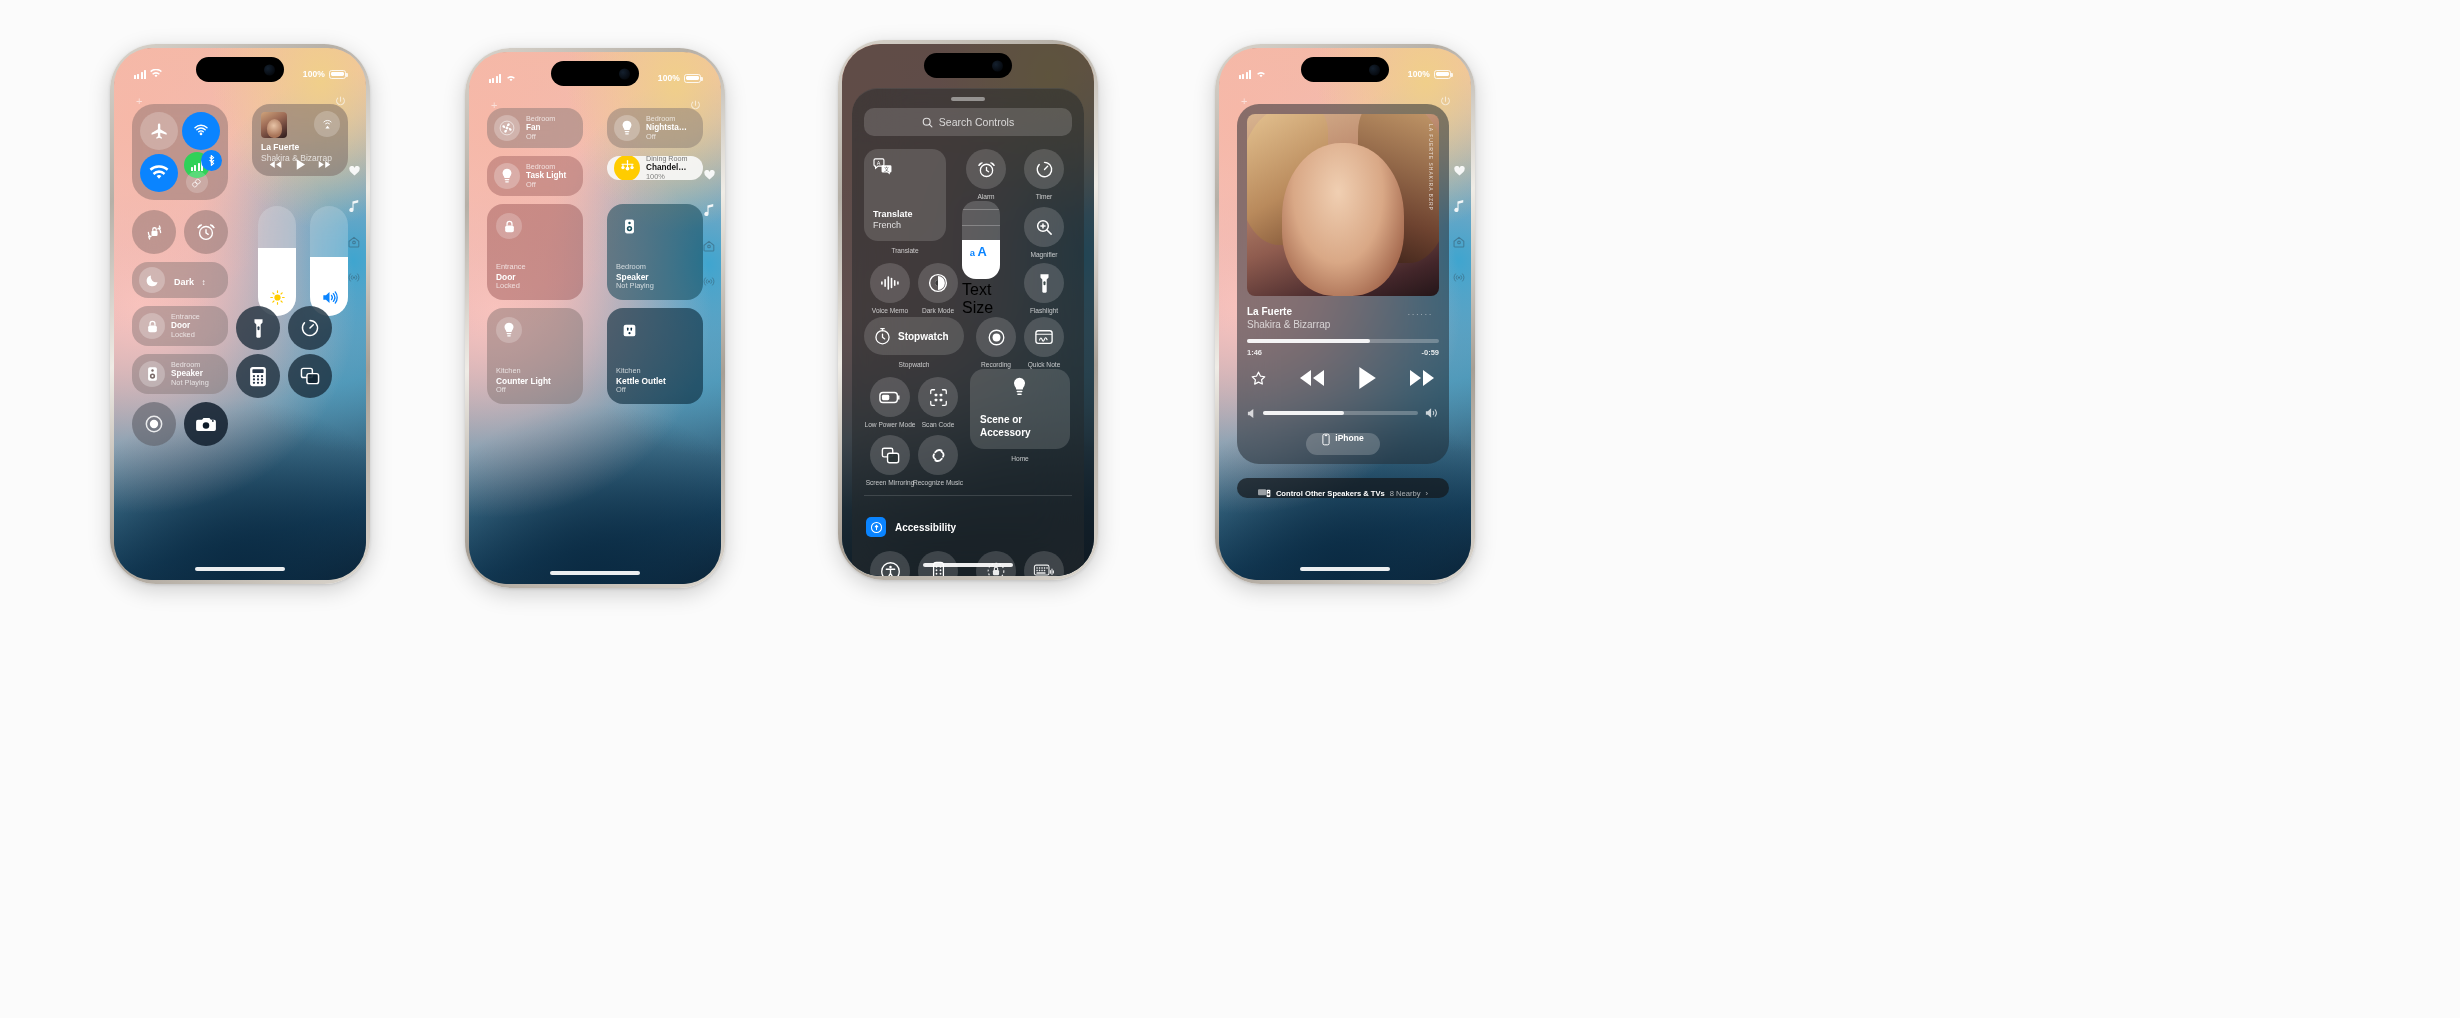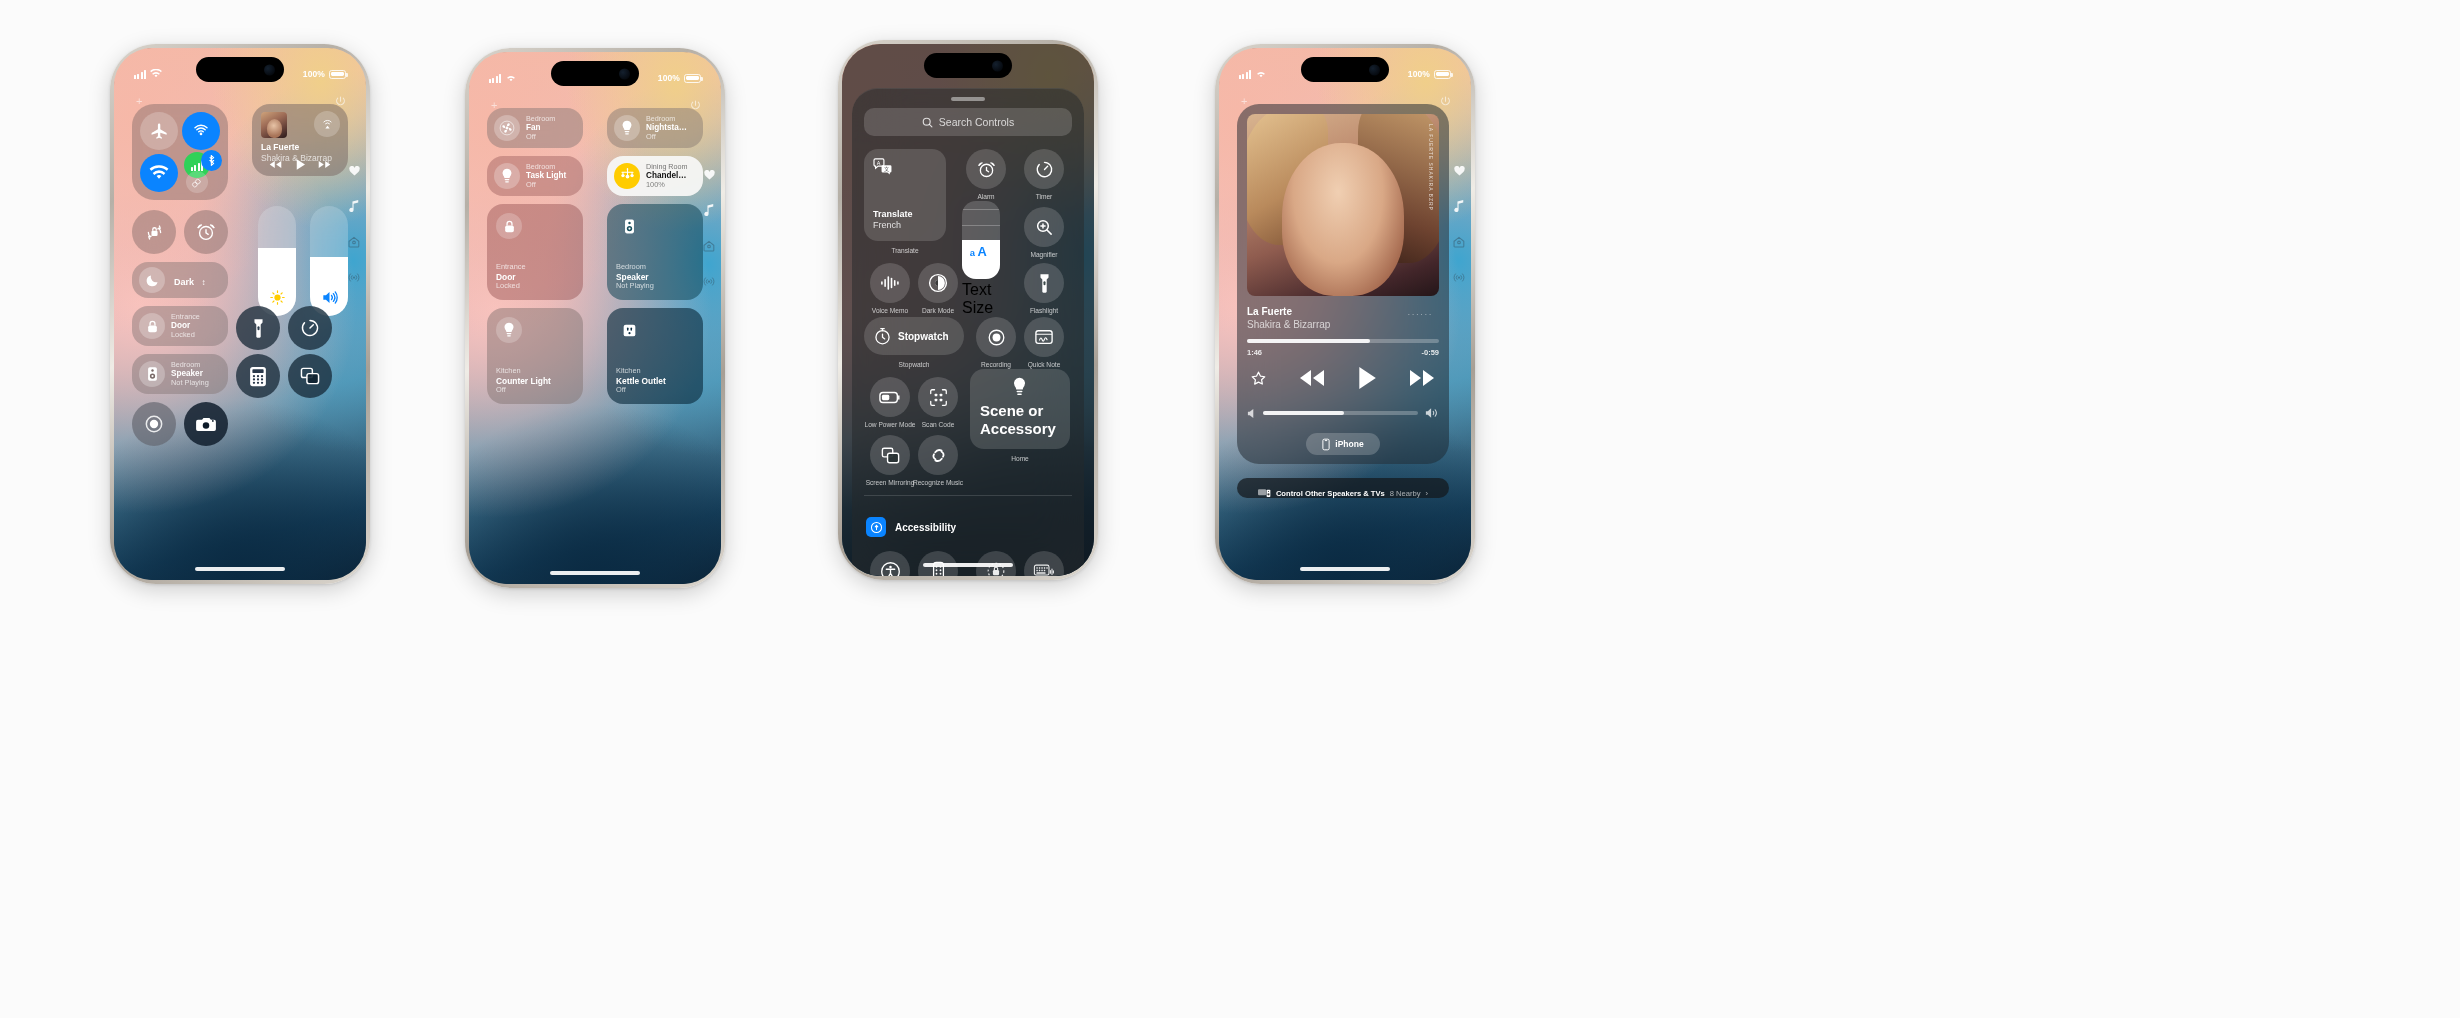--- a/index.html
+++ b/index.html
@@ -208,21 +208,21 @@
      color:rgba(255,255,255,.5); }
   .track { position:relative; height:4px; border-radius:3px; background:rgba(255,255,255,.26); }
   .track .fl { position:absolute; left:0; top:0; bottom:0; border-radius:3px; background:rgba(255,255,255,.9); }
   .times { display:flex; justify-content:space-between; margin-top:5px; font-size:7.5px;
     color:rgba(255,255,255,.86); font-weight:700;}
   .transport { display:flex; align-items:center; justify-content:space-between; margin-top:10px; padding:0 4px;}
   .volrow { display:flex; align-items:center; gap:7px; margin-top:18px; }
   .volrow .vt { position:relative; flex:1; height:4px; border-radius:3px; background:rgba(255,255,255,.26);}
   .volrow .vt .fl { position:absolute; left:0;top:0;bottom:0;border-radius:3px; background:rgba(255,255,255,.9);}
   .devpill { margin:14px auto 0; width:74px; height:22px; border-radius:12px; background:rgba(255,255,255,.2);
-    display:flex; align-items:center; justify-content:center; gap:5px; font-size:8.5px; color:#fff; font-weight:700;}
+    display:flex; justify-content:center; gap:5px; font-size:8.5px; color:#fff; font-weight:700;}
   .ctrlbar { position:absolute; left:18px; right:22px; top:430px; height:20px; border-radius:11px;
     background:rgba(20,24,28,.72); display:flex; align-items:flex-end; justify-content:center; gap:5px;
     z-index:22; }
   .ctrlbar .t1 { font-size:7.6px; font-weight:700; color:#fff;}
   .ctrlbar .t2 { font-size:7.6px; color:rgba(255,255,255,.62);}
 
   svg { display:block; }
 </style>
 </head>
 <body>
@@ -564,21 +564,21 @@
                   <rect x="4.2" y="13" width="5.6" height="1.5" rx=".7" fill="#fff"></rect>
                   <rect x="4.8" y="15.6" width="4.4" height="1.5" rx=".7" fill="#fff"></rect>
                 </svg>
             </div>
             <div class="txt">
               <div class="room">Bedroom</div>
               <div class="name">Task Light</div>
               <div class="state">Off</div>
             </div>
           </div>
-          <div class="tile itile on-white" style="right:18px;top:48px;width:96px;height:40px;">
+          <div class="tile itile on-white" style="right:18px;top:48px;width:96px;height:24px;">
             <div class="ico" style="background:#ffcc00">
               <svg width="17" height="16" viewBox="0 0 20 19">
                   <path d="M10 1v3.4M3.4 5h13.2M4.6 5v2.2M10 4.4v4.4M15.4 5v2.2" stroke="#fff" stroke-width="1.3" stroke-linecap="round" fill="none"></path>
                   <circle cx="4.6" cy="9" r="2" fill="#fff"></circle>
                   <circle cx="10" cy="10.2" r="2.2" fill="#fff"></circle>
                   <circle cx="15.4" cy="9" r="2" fill="#fff"></circle>
                   <circle cx="10" cy="1.2" r="1" fill="#fff"></circle>
                 </svg>
             </div>
             <div class="txt">
@@ -858,21 +858,21 @@
             </div>
 
             <div class="grect" style="left:108px;top:224px;width:100px;height:80px;">
               <span style="position:absolute;left:42px;top:8px;">
                 <svg width="15" height="20" viewBox="0 0 14 19">
                     <path d="M7 .8A5.2 5.2 0 002.4 8.6c.7 1.1 1.4 1.9 1.5 3.2h6.2c.1-1.3.8-2.1 1.5-3.2A5.2 5.2 0 007 .8z" fill="#fff"></path>
                     <rect x="4.2" y="13" width="5.6" height="1.5" rx=".7" fill="#fff"></rect>
                     <rect x="4.8" y="15.6" width="4.4" height="1.5" rx=".7" fill="#fff"></rect>
                   </svg>
               </span>
-              <div style="position:absolute;left:10px;bottom:10px;font-size:15px;font-weight:700;color:#fff;line-height:1.25;">Scene or Accessory</div>
+              <div style="position:absolute;left:10px;bottom:10px;font-size:10px;font-weight:700;color:#fff;line-height:1.25;">Scene or Accessory</div>
               <div class="cap" style="bottom:-13px;">Home</div>
             </div>
 
             <div class="gitem" style="left:2px;top:290px;width:52px;">
               <div class="circ">
                 <svg width="21" height="19" viewBox="0 0 24 22" fill="none" stroke="#fff" stroke-width="1.6">
                     <rect x="2.6" y="2.6" width="12" height="10" rx="2"></rect>
                     <rect x="8.6" y="8.4" width="12.8" height="11" rx="2.4" fill="rgba(40,50,52,.95)"></rect>
                   </svg>
               </div>

